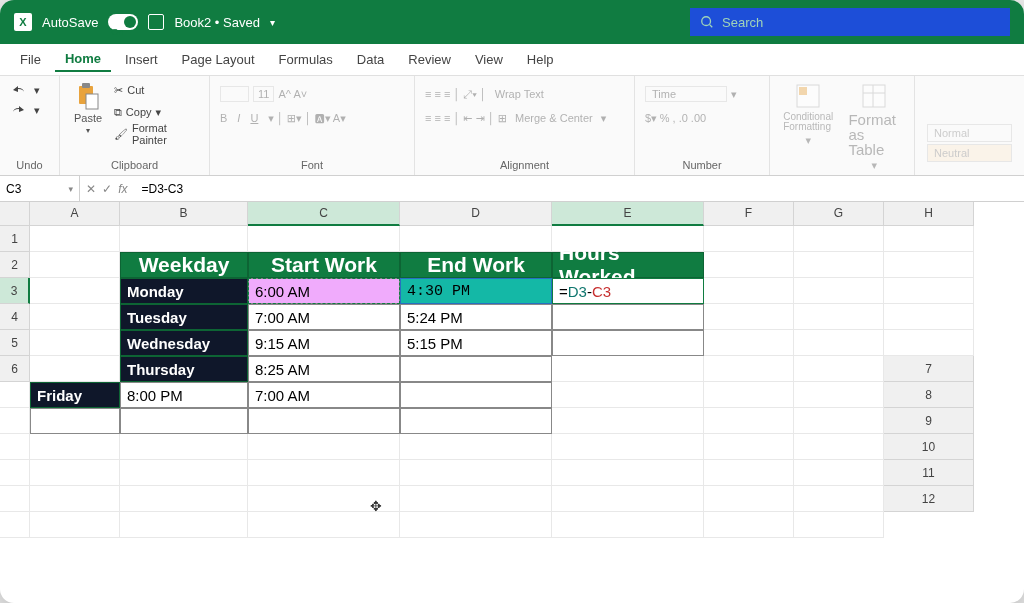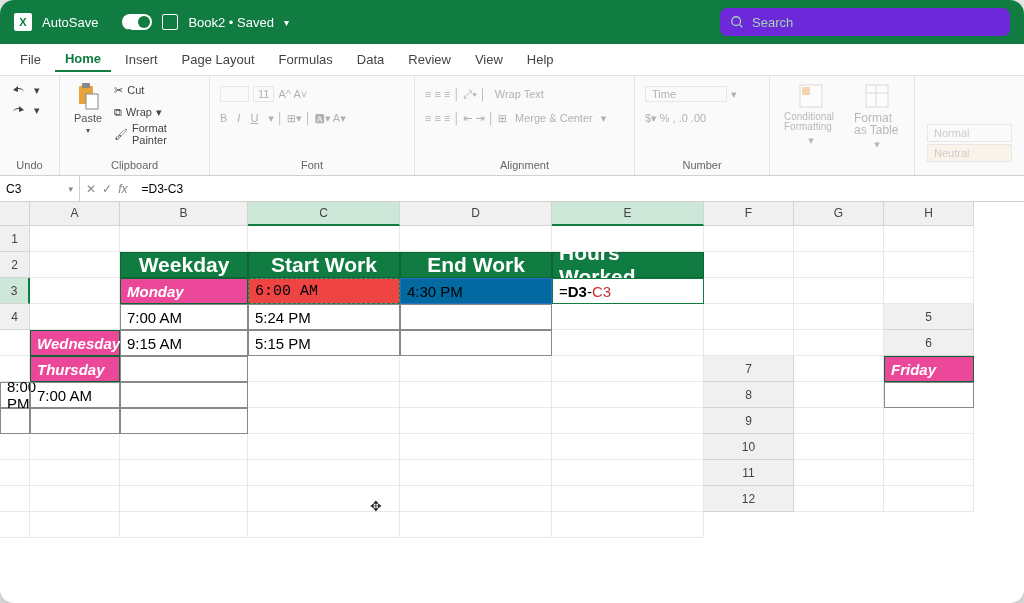--- a/index.html
+++ b/index.html
@@ -1,25 +1,25 @@
 <!DOCTYPE html>
 <html><head>
 <meta charset="utf-8">
 <style>
 * { box-sizing: border-box; margin: 0; padding: 0; font-family: 'Segoe UI', sans-serif; }
 body { background: #f0f0f0; display: flex; justify-content: center; align-items: center; height: 100vh; }
 .window { width: 1024px; height: 603px; background: #fff; border-radius: 14px; overflow: hidden; box-shadow: 0 10px 40px rgba(0,0,0,0.3); display: flex; flex-direction: column; position: relative; }
 .titlebar { background: #107c41; height: 44px; display: flex; align-items: center; padding: 0 14px; color: #fff; font-size: 13px; gap: 10px; }
 .excel-icon { width: 18px; height: 18px; background: #fff; border-radius: 2px; display: flex; align-items: center; justify-content: center; color: #107c41; font-weight: bold; font-size: 11px; }
-.autosave-wrap { display: flex; align-items: center; gap: 24px; }
+.autosave-wrap { display: flex; align-items: center; gap: 10px; }
 .toggle { width: 30px; height: 16px; background: #fff; border-radius: 8px; position: relative; }
 .toggle::after { content: ''; width: 12px; height: 12px; background: #107c41; border-radius: 50%; position: absolute; top: 2px; right: 2px; }
 .save-icon { width: 16px; height: 16px; border: 1.5px solid #fff; border-radius: 2px; position: relative; }
 .filename { color: #fff; }
-.search-wrap { margin-left: auto; background: #6d28d9; border-radius: 7px; padding: 4px 10px; display: flex; align-items: center; gap: 8px; width: 290px; height: 28px; }
+.search-wrap { margin-left: auto; background: #1d4ed8; border-radius: 0; padding: 4px 10px; display: flex; align-items: center; gap: 8px; width: 320px; height: 28px; }
 .search-wrap svg { width: 14px; height: 14px; }
 .search-wrap span { color: #a0d4b8; font-size: 13px; }
 .menubar { height: 32px; display: flex; align-items: center; padding: 0 10px; gap: 4px; border-bottom: 1px solid #e0e0e0; font-size: 13px; }
 .menu-item { padding: 4px 10px; color: #444; cursor: pointer; }
 .menu-item.active { color: #107c41; font-weight: 600; border-bottom: 2px solid #107c41; }
 .ribbon { height: 100px; display: flex; border-bottom: 1px solid #d0d0d0; background: #fafafa; }
 .ribbon-group { display: flex; flex-direction: column; border-right: 1px solid #e3e3e3; padding: 4px 8px 2px; }
 .ribbon-group-body { flex: 1; display: flex; gap: 4px; align-items: flex-start; }
 .ribbon-group-label { text-align: center; font-size: 11px; color: #666; padding: 2px 0; }
 .rbtn { display: flex; flex-direction: column; align-items: center; justify-content: center; padding: 2px 6px; font-size: 11px; color: #555; gap: 2px; min-width: 40px; }
@@ -32,28 +32,28 @@
 .fx-icons { padding: 0 6px; color: #888; display: flex; gap: 6px; align-items: center; }
 .fx-input { flex: 1; padding: 0 8px; font-family: inherit; }
 .grid-area { flex: 1; overflow: hidden; position: relative; }
 .grid { display: grid; grid-template-columns: 30px 90px 128px 152px 152px 152px 90px 90px 90px; font-size: 12px; }
 .col-h { background: #f0f0f0; border-right: 1px solid #d4d4d4; border-bottom: 1px solid #d4d4d4; text-align: center; padding: 4px 0; color: #444; font-size: 12px; height: 24px; }
 .col-h.sel { background: #cde8d8; border-bottom: 2px solid #107c41; }
 .row-h { background: #f0f0f0; border-right: 1px solid #d4d4d4; border-bottom: 1px solid #d4d4d4; text-align: center; color: #444; height: 26px; display: flex; align-items: center; justify-content: center; font-size: 12px; }
 .row-h.sel { background: #cde8d8; border-right: 2px solid #107c41; }
 .cell { border-right: 1px solid #e8e8e8; border-bottom: 1px solid #e8e8e8; height: 26px; padding: 3px 6px; font-size: 14px; display: flex; align-items: center; position: relative; }
 .cell.tblh { background: #107c41; color: #fff; font-weight: 600; justify-content: center; border: 1px solid #0d6434; font-size: 21px; }
-.cell.tblw { background: #ec4899; color: #fff; font-weight: 600; border: 1px solid #0d6434; font-size: 15px; font-style: italic; }
+.cell.tblw { background: #0f172a; color: #fff; font-weight: 600; border: 1px solid #0d6434; font-size: 15px; }
 .cell.tbl { border: 1px solid #888; font-size: 15px; }
-.cell.marching { outline: 1.5px dashed #107c41; outline-offset: -1px; background: #ef4444; font-family: Liberation Mono, monospace; }
-.cell.d3sel { outline: 1.5px solid #2670c0; outline-offset: -1px; background: #0369a1; }
+.cell.marching { outline: 1.5px dashed #107c41; outline-offset: -1px; background: #f0abfc; }
+.cell.d3sel { outline: 1.5px solid #2670c0; outline-offset: -1px; background: #14b8a6; font-family: Liberation Mono, monospace; }
 .cell.active { outline: 1.5px solid #107c41; outline-offset: -1px; }
 .formula-text { font-size: 15px; }
 .f-eq { color: #000; }
-.f-d3 { color: #000000; font-weight: bold; }
+.f-d3 { color: #0f766e; }
 .f-c3 { color: #c73030; }
 .cursor-icon { position: absolute; left: 370px; top: 296px; pointer-events: none; font-size: 14px; color: #333; }
 .styles-group { display: flex; flex-direction: column; gap: 2px; padding: 4px; margin-top: 40px; }
 .style-pill { border: 1px solid #ccc; padding: 2px 6px; font-size: 11px; color: #888; }
 </style>
 </head>
 <body>
 
 <div class="window">
 
@@ -115,21 +115,21 @@
               </svg>
             </div>
           <span>Paste</span>
             <span style="font-size:8px">▾</span>
         </div>
         <div class="vcol" style="gap:2px">
           <div class="rrow">
               <span>✂</span> 
               <span>Cut</span>
             </div>
-          <div class="rrow"><span>⧉</span> <span>Wrap</span> ▾</div>
+          <div class="rrow"><span>⧉</span> <span>Copy</span> ▾</div>
           <div class="rrow">
               <span>🖌</span> 
               <span>Format Painter</span>
             </div>
         </div>
       </div>
       <div class="ribbon-group-label">Clipboard</div>
     </div>
 
     <div class="ribbon-group" style="width:205px">
@@ -168,21 +168,21 @@
           <span style="font-size:10px;line-height:1">Conditional Formatting</span>▾
         </div>
         <div class="rbtn">
           <div class="ricon big">
               <svg width="26" height="26">
                 <rect x="2" y="2" width="22" height="22" fill="#fff" stroke="#aaa"></rect>
                 <line x1="2" y1="10" x2="24" y2="10" stroke="#aaa"></line>
                 <line x1="12" y1="2" x2="12" y2="24" stroke="#aaa"></line>
               </svg>
             </div>
-          <span style="font-size:12px;line-height:1">Format as Table</span>▾
+          <span style="font-size:15px;line-height:1">Format as Table</span>▾
         </div>
       </div>
       <div class="ribbon-group-label"></div>
     </div>
 
     <div class="ribbon-group" style="flex:1;border-right:none">
       <div class="styles-group" style="opacity:.4">
         <div class="style-pill">Normal</div>
         <div class="style-pill" style="background:#fce9d0">Neutral</div>
       </div>
@@ -243,40 +243,42 @@
         <span class="formula-text">
           <span class="f-eq">=</span><span class="f-d3">D3</span><span class="f-eq">-</span><span class="f-c3">C3</span>
         </span>
       </div>
       <div class="cell"></div>
         <div class="cell"></div>
         <div class="cell"></div>
 
       <div class="row-h">4</div>
       <div class="cell"></div>
+      <div class="cell tblw">Tuesday</div>
       <div class="cell tbl">7:00 AM</div>
       <div class="cell tbl">5:24 PM</div>
       <div class="cell tbl"></div>
       <div class="cell"></div>
         <div class="cell"></div>
         <div class="cell"></div>
 
       <div class="row-h">5</div>
       <div class="cell"></div>
       <div class="cell tblw">Wednesday</div>
       <div class="cell tbl">9:15 AM</div>
       <div class="cell tbl">5:15 PM</div>
       <div class="cell tbl"></div>
       <div class="cell"></div>
         <div class="cell"></div>
         <div class="cell"></div>
 
       <div class="row-h">6</div>
       <div class="cell"></div>
       <div class="cell tblw">Thursday</div>
+      <div class="cell tbl">8:25 AM</div>
       <div class="cell tbl"></div>
       <div class="cell"></div>
         <div class="cell"></div>
         <div class="cell"></div>
 
       <div class="row-h">7</div>
       <div class="cell"></div>
       <div class="cell tblw">Friday</div>
       <div class="cell tbl">8:00 PM</div>
       <div class="cell tbl">7:00 AM</div>

